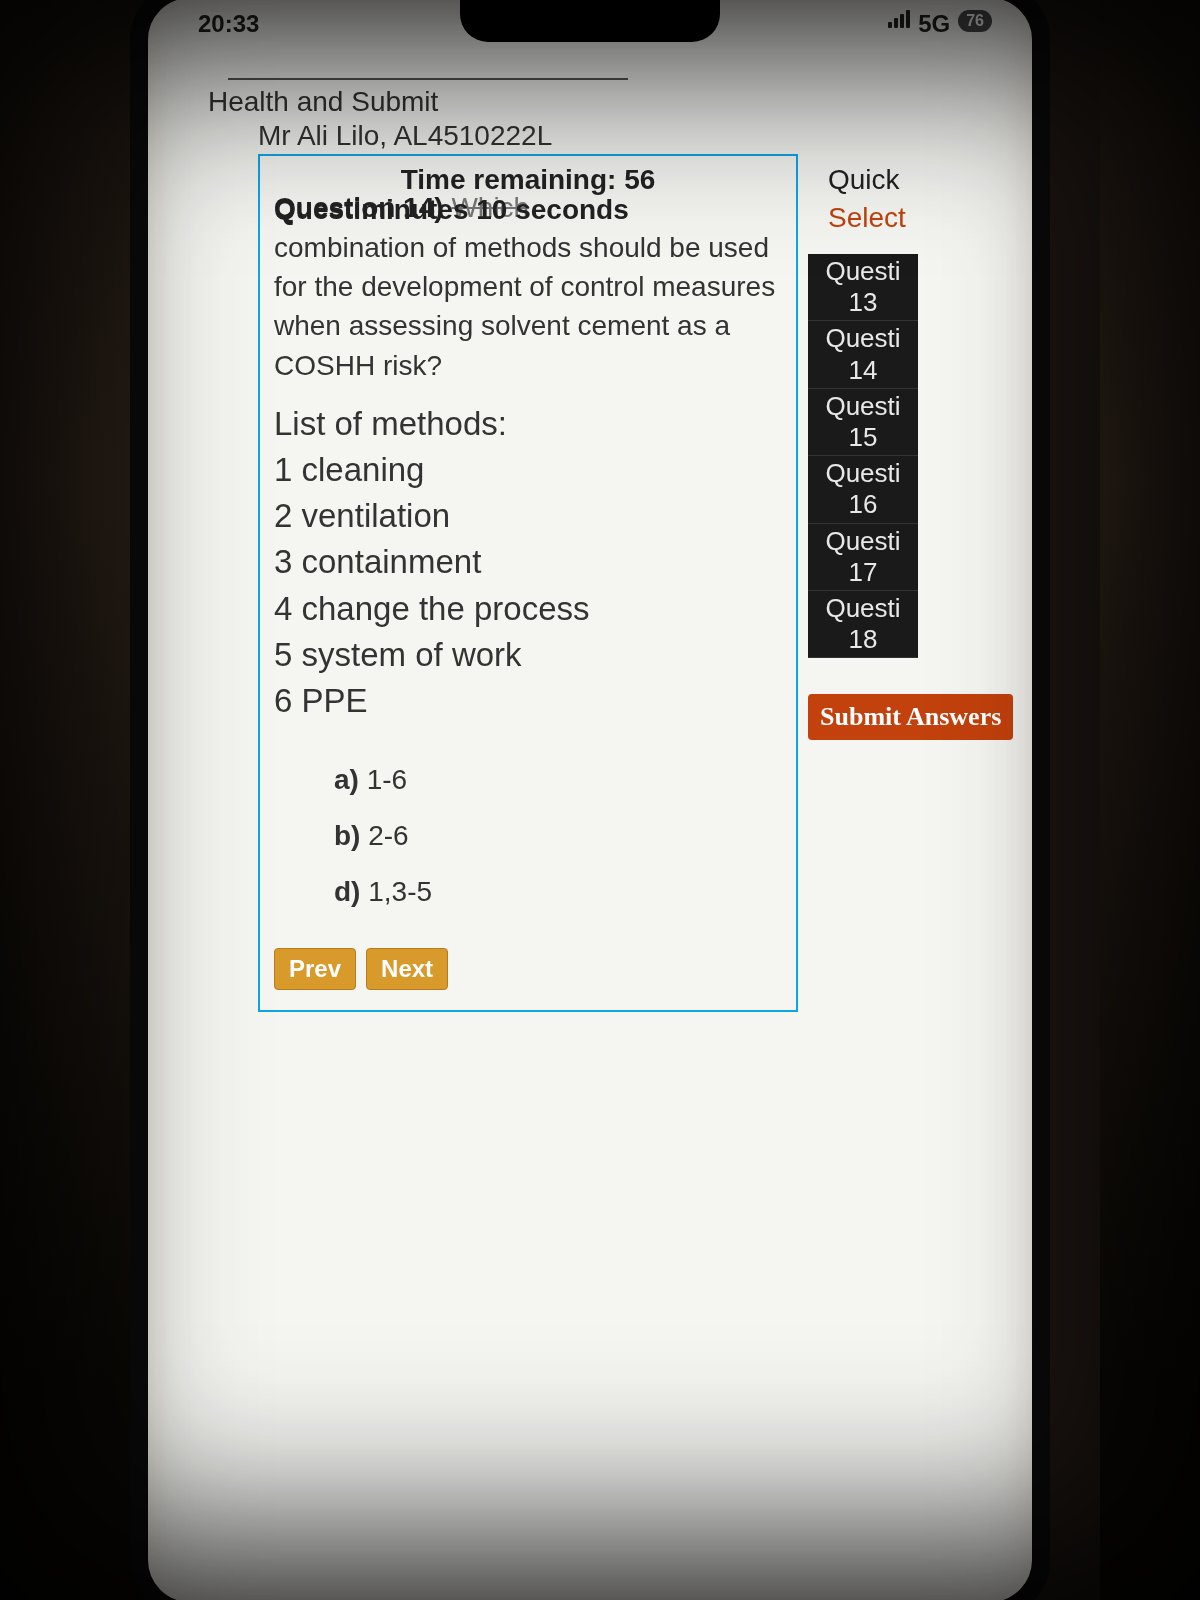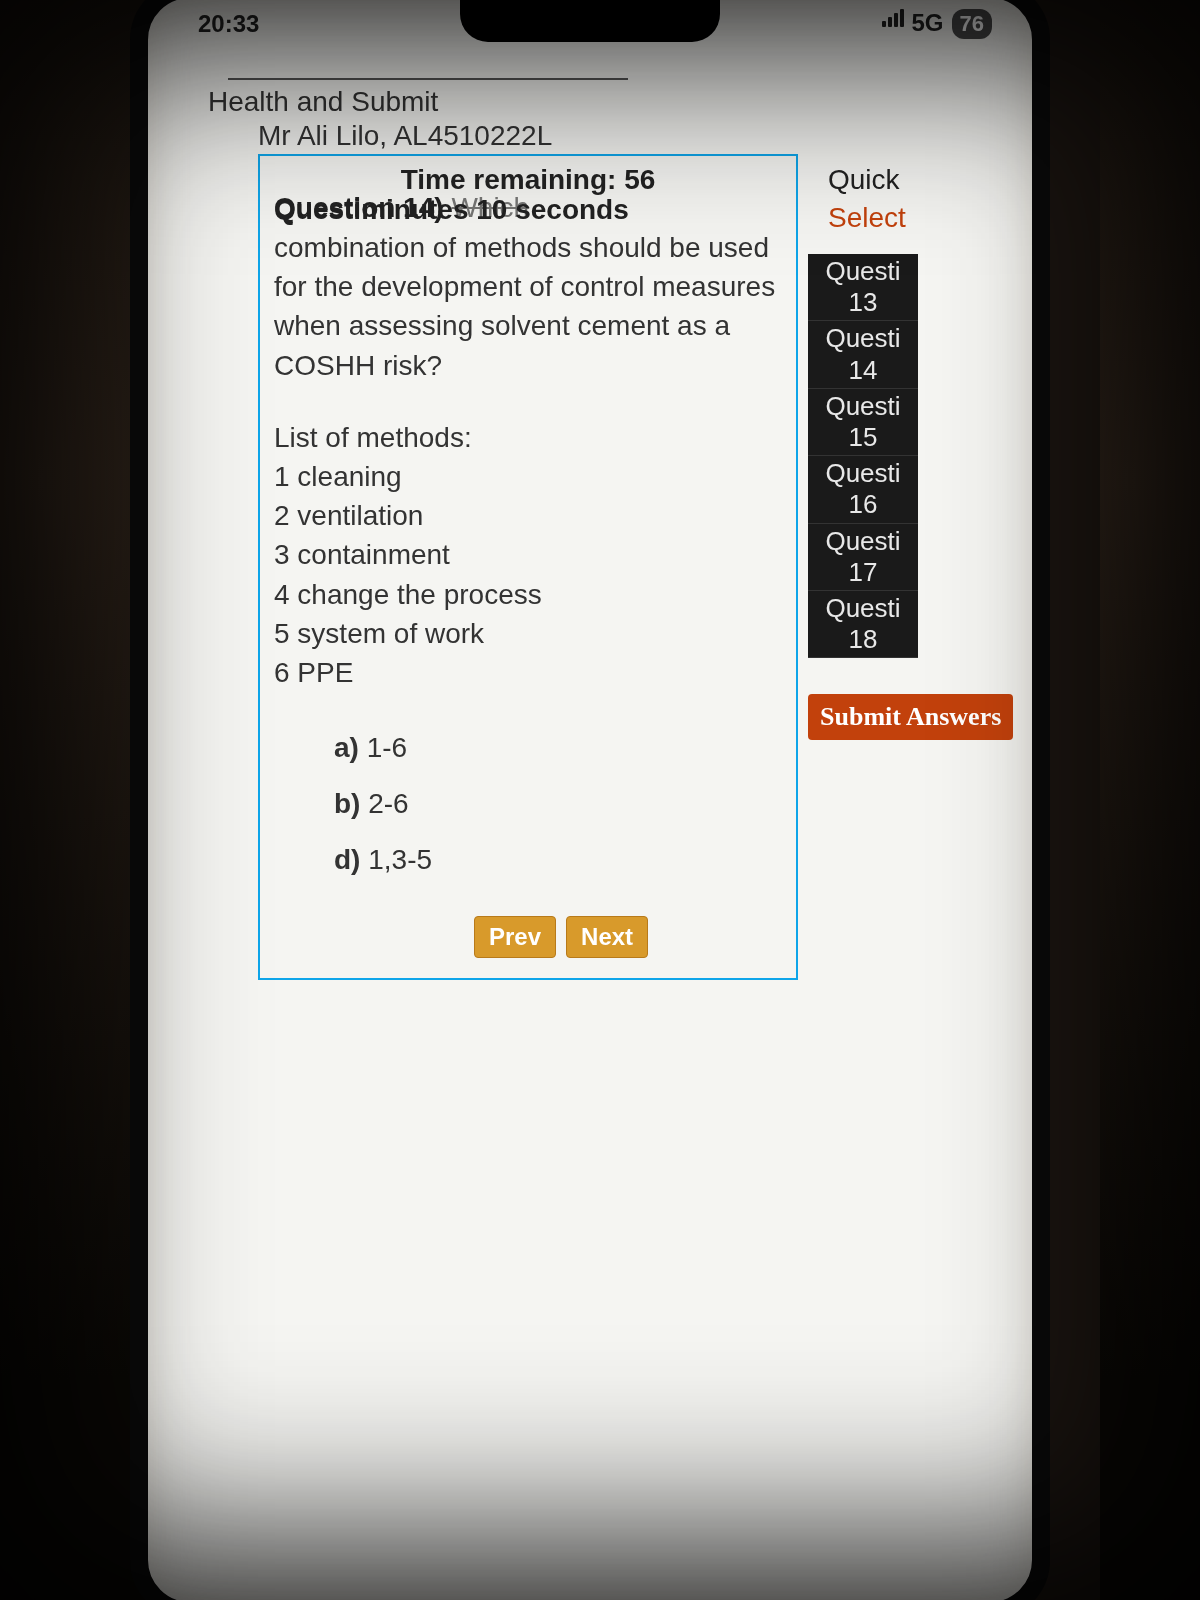--- a/index.html
+++ b/index.html
@@ -55,21 +55,21 @@
   .signal-bars span:nth-child(2){height:10px;}
   .signal-bars span:nth-child(3){height:14px;}
   .signal-bars span:nth-child(4){height:18px;}
   .battery-pill {
     display: inline-flex;
     align-items: center;
     background: #4a4a4a;
     color: #fff;
     border-radius: 12px;
     padding: 2px 8px;
-    font-size: 22px;
+    font-size: 16px;
     font-weight: 600;
   }
   .notch {
     position: absolute;
     top: 0px;
     left: 50%;
     transform: translateX(-50%);
     width: 260px;
     height: 44px;
     background: #000;
@@ -123,40 +123,39 @@
     margin-top: -2px;
   }
   .qnum-bold { font-weight: 700; }
   .qtext {
     font-size: 28px;
     color: #333;
     line-height: 1.4;
     margin-top: 4px;
   }
   .methods {
-    font-size: 28px;
+    font-size: 33px;
     color: #333;
     line-height: 1.4;
-    margin-top: 33px;
+    margin-top: 16px;
   }
   .answers {
     margin-top: 40px;
     margin-left: 60px;
   }
   .answer-opt {
     font-size: 28px;
     color: #333;
     margin-bottom: 24px;
   }
   .answer-opt b { font-weight: 700; }
   .nav-btns {
     display: flex;
     gap: 10px;
     margin-top: 40px;
-    margin-left: 200px;
   }
   .nav-btn {
     background: #d89a2b;
     color: #fff;
     font-weight: 700;
     font-size: 24px;
     padding: 6px 14px;
     border-radius: 4px;
     border: 1px solid #b87a1a;
     cursor: pointer;

